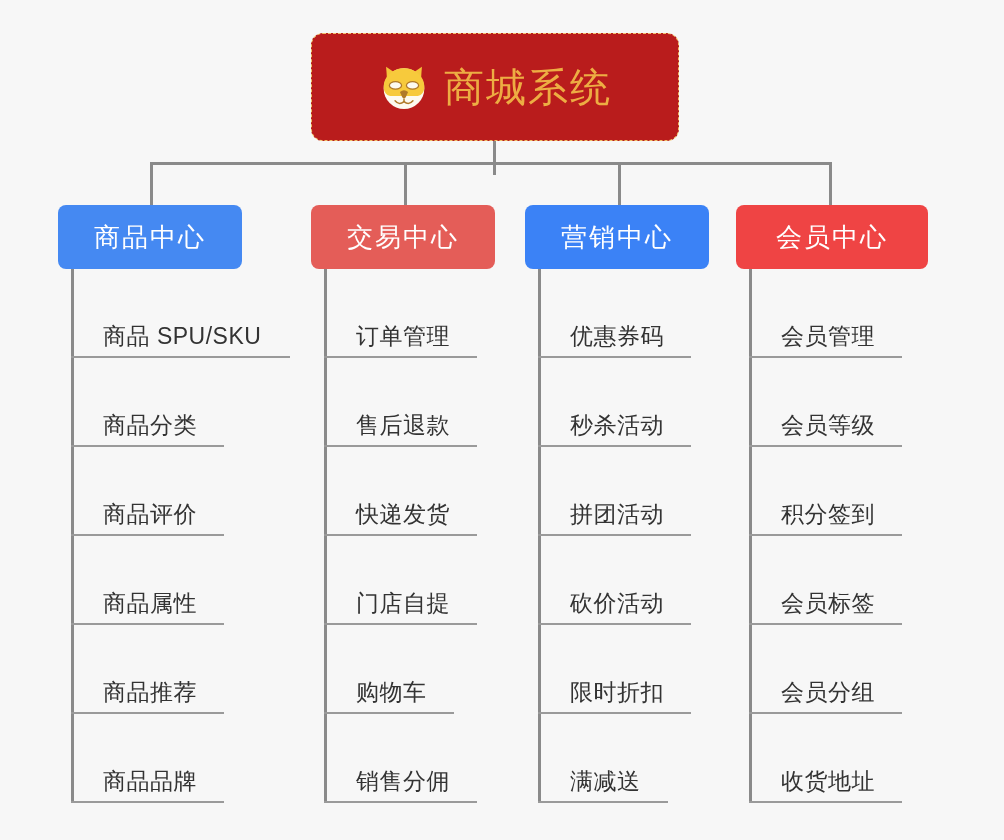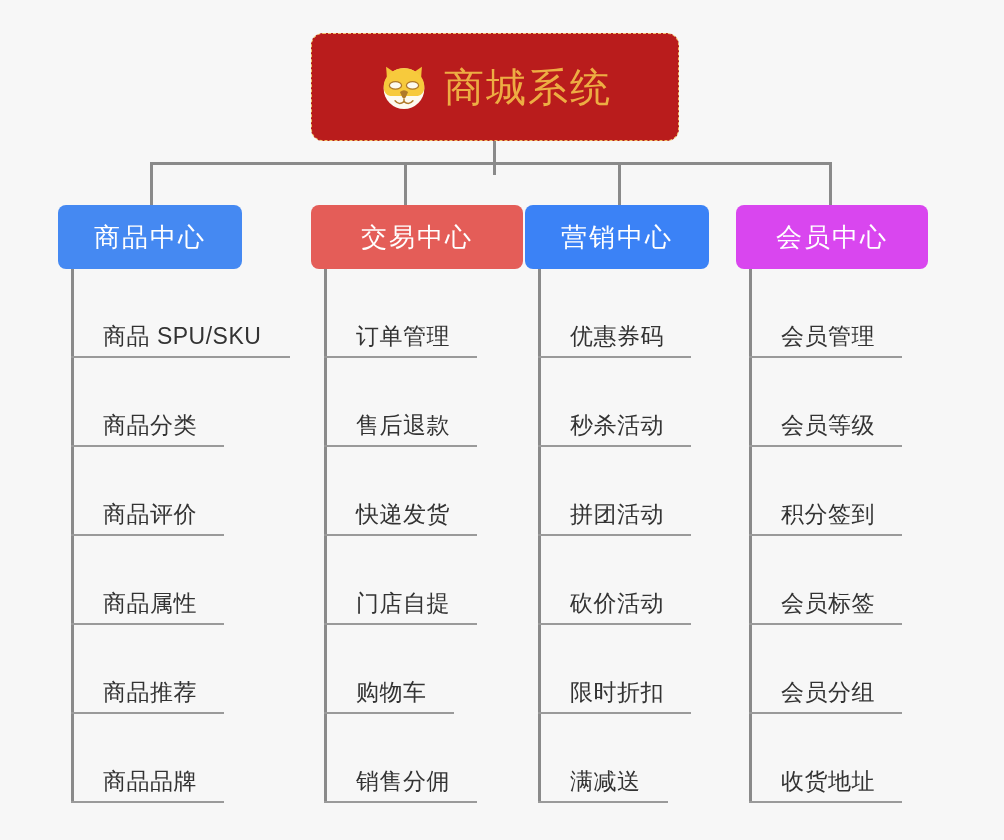--- a/index.html
+++ b/index.html
@@ -168,21 +168,21 @@
         <span class="leaf-rule" style="width:153px;"></span>
       </div>
       <div class="leaf-item">
         <span class="leaf-label">商品品牌</span>
         <span class="leaf-rule" style="width:153px;"></span>
       </div>
     </div>
   </div>
 
   <div class="column" style="left:311px; width:232px;">
-    <div class="cat-box" style="background:#e45d58; width:212px;">交易中心</div>
+    <div class="cat-box" style="background:#e45d58; width:184px;">交易中心</div>
     <div class="leaf-list">
       <div class="leaf-spine" style="height:534px;"></div>
       <div class="leaf-item">
         <span class="leaf-label">订单管理</span>
         <span class="leaf-rule" style="width:153px;"></span>
       </div>
       <div class="leaf-item">
         <span class="leaf-label">售后退款</span>
         <span class="leaf-rule" style="width:153px;"></span>
       </div>
@@ -230,21 +230,21 @@
         <span class="leaf-rule" style="width:153px;"></span>
       </div>
       <div class="leaf-item">
         <span class="leaf-label">满减送</span>
         <span class="leaf-rule" style="width:130px;"></span>
       </div>
     </div>
   </div>
 
   <div class="column" style="left:736px; width:232px;">
-    <div class="cat-box" style="background:#d946ef; width:192px;">会员中心</div>
+    <div class="cat-box" style="background:#ef4444; width:192px;">会员中心</div>
     <div class="leaf-list">
       <div class="leaf-spine" style="height:534px;"></div>
       <div class="leaf-item">
         <span class="leaf-label">会员管理</span>
         <span class="leaf-rule" style="width:153px;"></span>
       </div>
       <div class="leaf-item">
         <span class="leaf-label">会员等级</span>
         <span class="leaf-rule" style="width:153px;"></span>
       </div>

